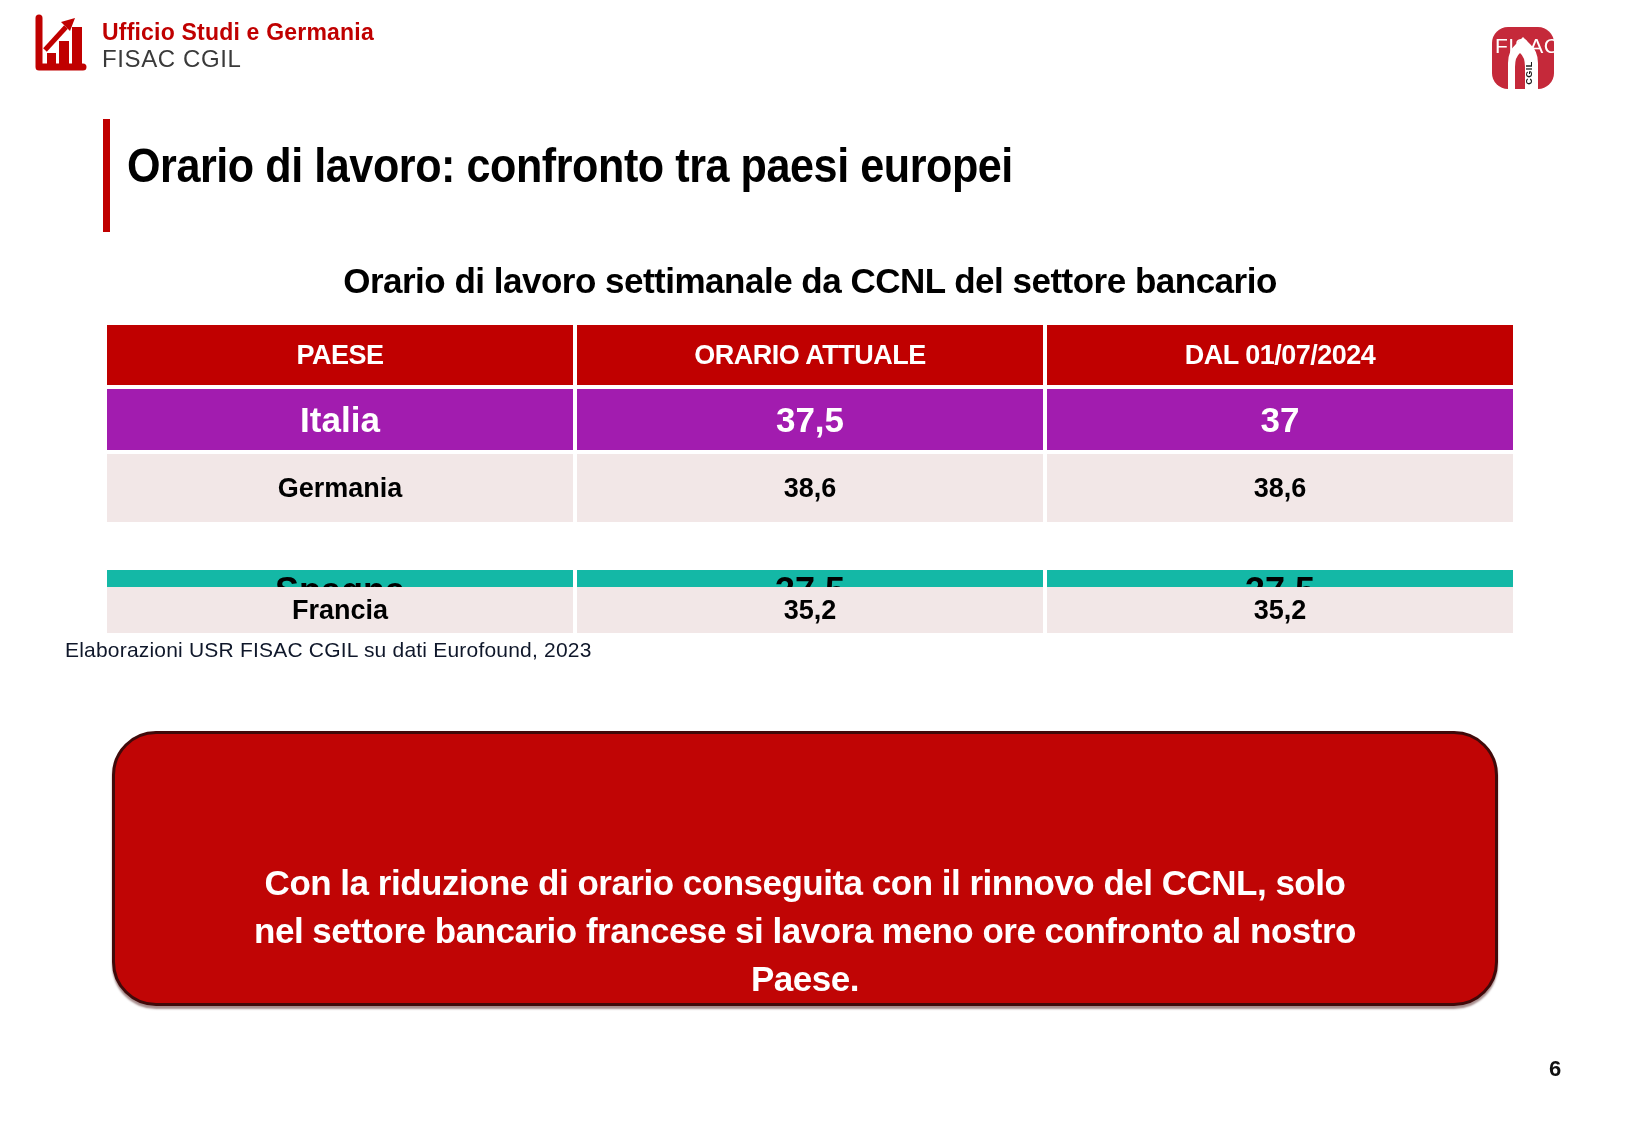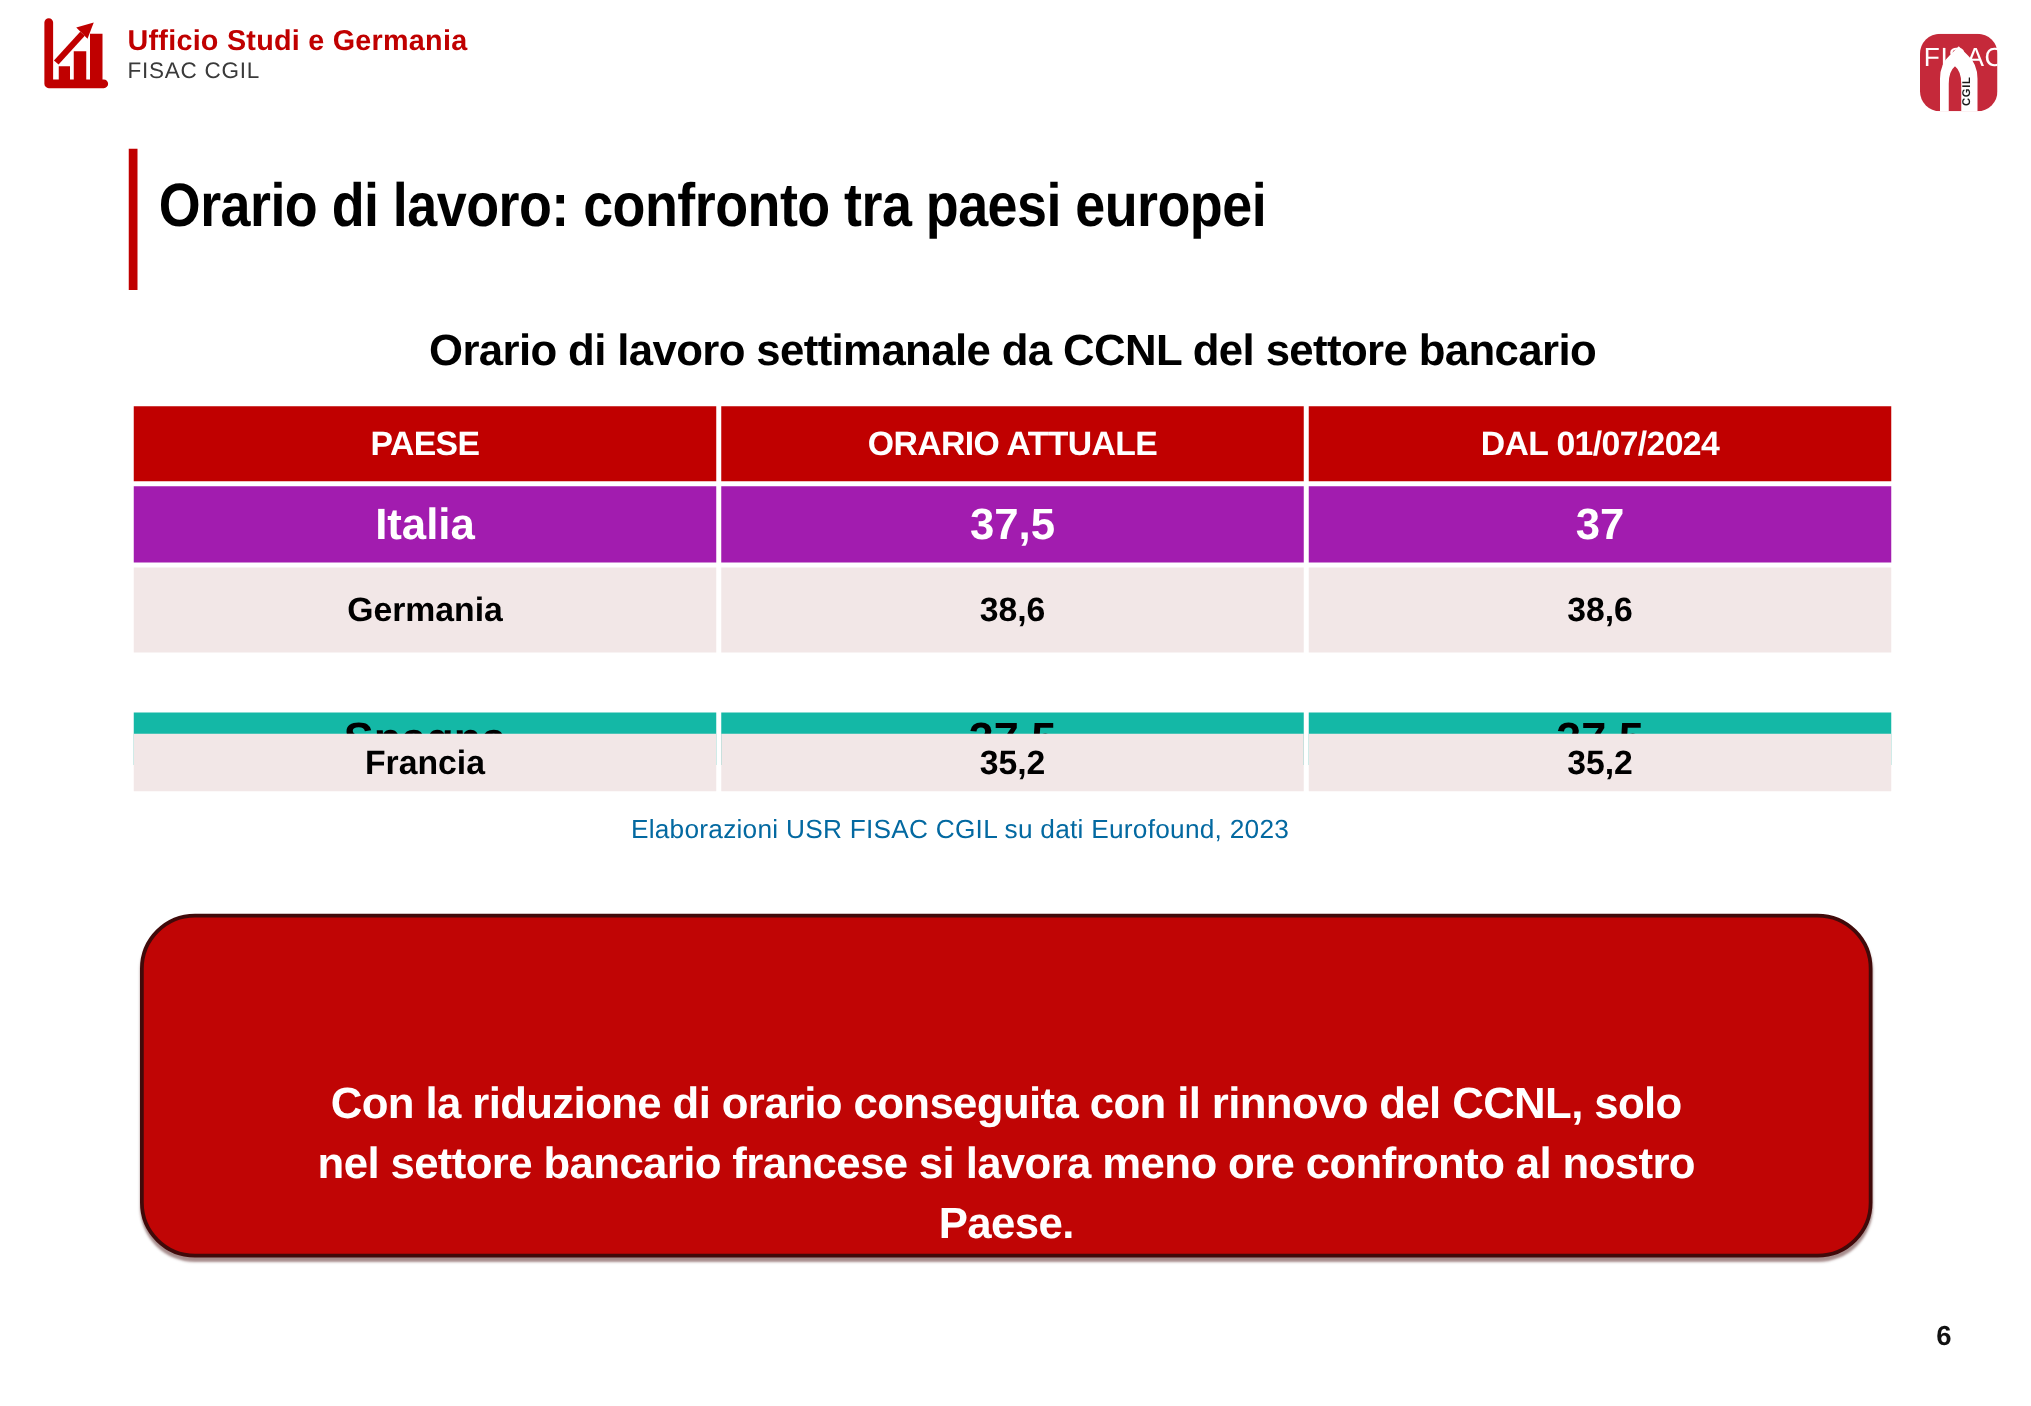--- a/index.html
+++ b/index.html
@@ -6,24 +6,24 @@
   body{
     width:1625px;height:1125px;position:relative;overflow:hidden;
     font-family:"Liberation Sans",sans-serif;color:#000;
   }
   .abs{position:absolute;}
 
   
   .org-logo{left:33px;top:13px;display:flex;gap:15px;align-items:flex-start;}
   .org-text{padding-top:7px;line-height:1.12;}
   .org-title{color:#C00000;font-weight:bold;font-size:23px;letter-spacing:0.2px;}
-  .org-name{color:#3a3a3a;font-size:18px;letter-spacing:0.6px;}
+  .org-name{color:#3a3a3a;font-size:24px;letter-spacing:0.6px;}
 
   
-  .fisac-logo{left:1536px;top:27px;}
+  .fisac-logo{left:1492px;top:27px;}
 
   
   .title-accent{left:103px;top:119px;width:7px;height:113px;background:#C00000;}
   .page-title{
     left:127px;top:137px;font-size:49px;font-weight:bold;white-space:nowrap;
     transform:scaleX(0.88);transform-origin:left top;letter-spacing:-0.5px;
   }
 
   
   .table-title{
@@ -37,22 +37,22 @@
   .row-head .t-cell{background:#C00000;color:#fff;font-weight:bold;font-size:27px;letter-spacing:-0.5px;}
   .row-italia{height:61px;}
   .row-italia .t-cell{background:#a21caf;color:#fff;font-weight:bold;font-size:35px;}
   .row-germania{height:68px;}
   .row-spagna{height:57px;}
   .row-francia{height:46px;}
   .row-light .t-cell{background:#F2E7E7;color:#000;font-weight:bold;font-size:27px;}
   .row-alt .t-cell{background:#14b8a6;color:#000;font-weight:bold;font-size:36px;margin-top:44px;}
 
   .table-source{
-    left:65px;top:638px;width:1406px;text-align:center;
-    font-size:21px;color:#0369a1;letter-spacing:0.2px;margin-top:14px;
+    left:65px;top:638px;width:1406px;
+    font-size:21px;color:#0f172a;letter-spacing:0.2px;
   }
 
   
   .callout{
     left:112px;top:731px;width:1386px;height:275px;box-sizing:border-box;
     background:#C00505;border:3px solid #400a0a;border-radius:44px;
     display:flex;align-items:flex-end;justify-content:center;
     box-shadow:0 3px 2px rgba(60,0,0,0.45);
   }
   .callout-text{

